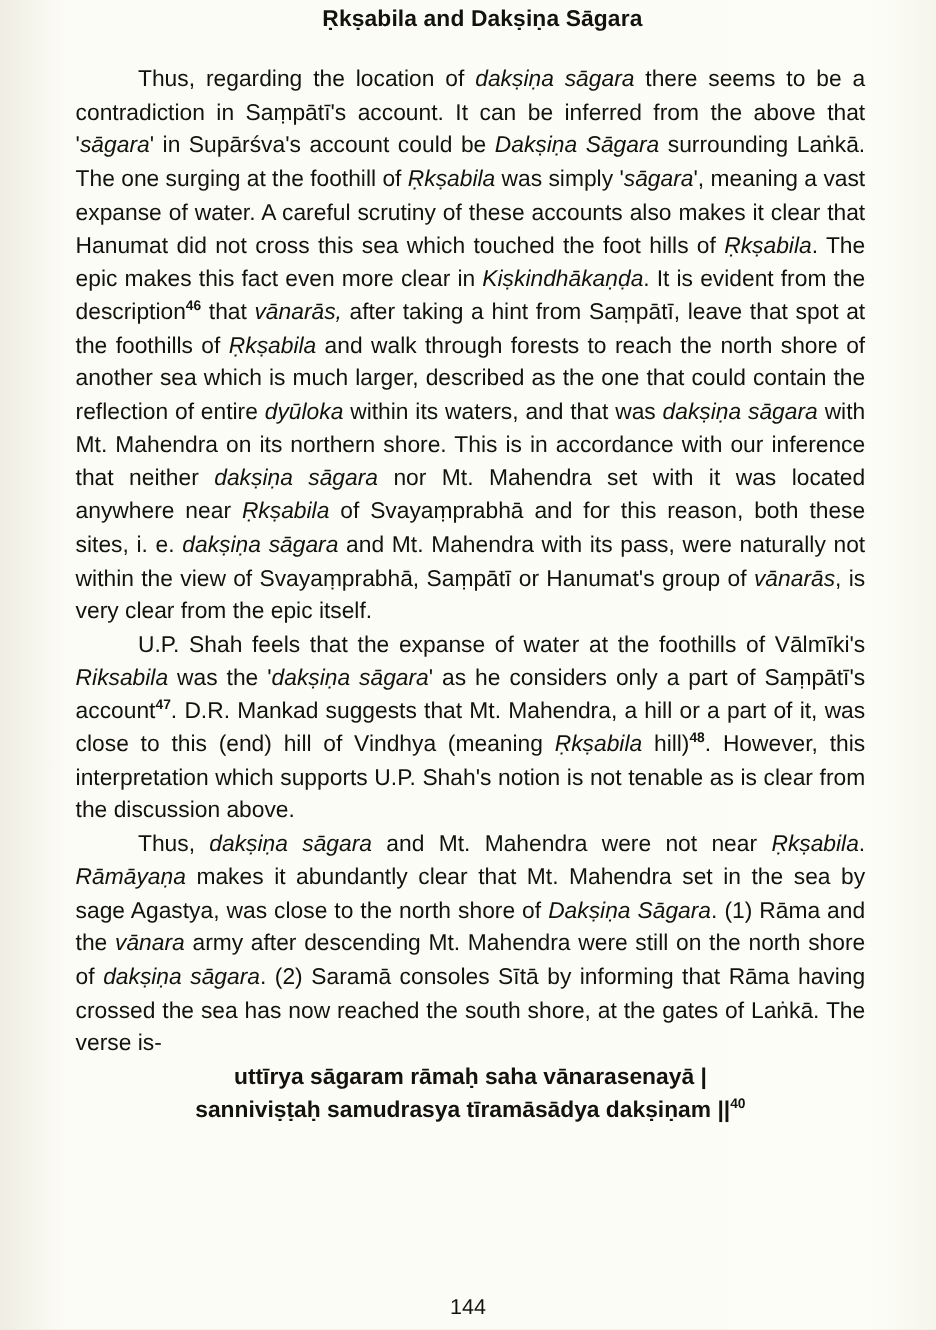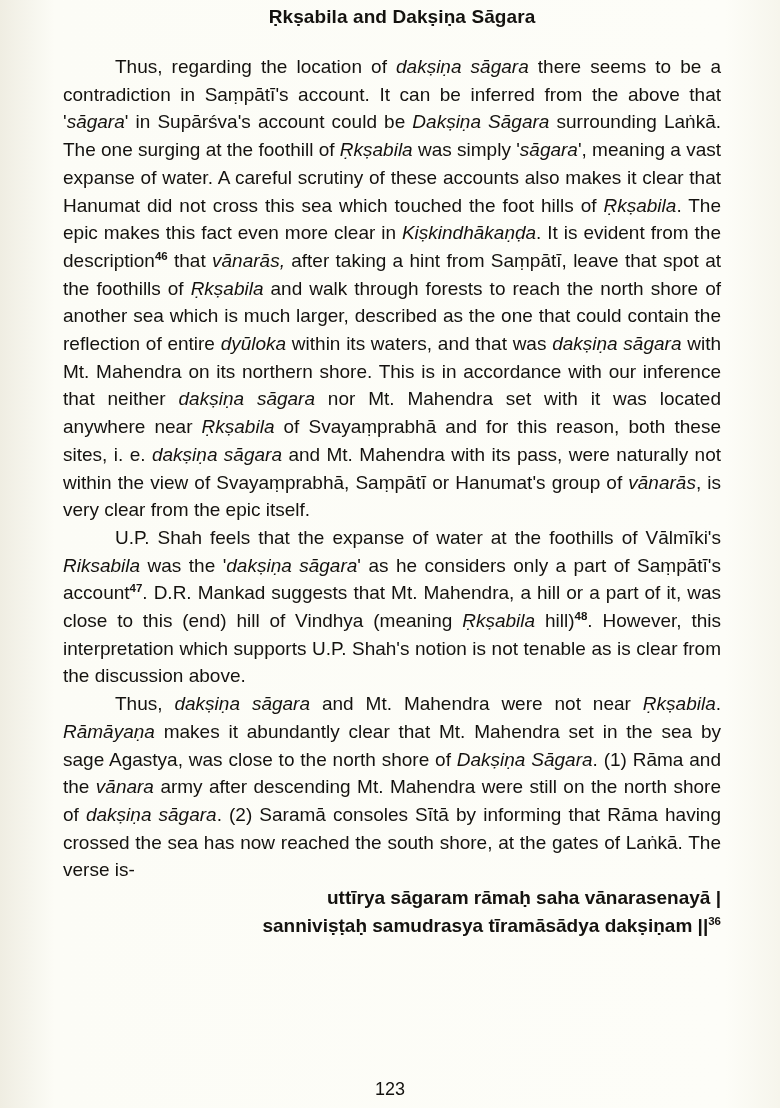--- a/index.html
+++ b/index.html
@@ -30,21 +30,21 @@
     width: 658px;
     font-size: 19px;
     line-height: 27.7px;
     text-align: justify;
     margin-top: 17px;
   }
   p.para { margin: 0; }
   p.para.indent { text-indent: 52px; }
   p.para.verse {
     font-weight: 700;
-    text-align: right;
+    text-align: center;
     text-indent: 0;
   }
   em { font-style: italic; }
   sup.fn {
     font-size: 11.5px;
     font-weight: 700;
     line-height: 0;
     vertical-align: super;
   }
   .page-number {
@@ -58,17 +58,17 @@
 <body>
 
 <div class="page">
   <div class="title">Ṛkṣabila and Dakṣiṇa Sāgara</div>
 
   <div class="body-text">
       <p class="para body indent"><span>Thus, regarding the location of </span><em>dakṣiṇa sāgara</em><span> there seems to be a contradiction in Saṃpātī's account. It can be inferred from the above that '</span><em>sāgara</em><span>' in Supārśva's account could be </span><em>Dakṣiṇa Sāgara</em><span> surrounding Laṅkā. The one surging at the foothill of </span><em>Ṛkṣabila</em><span> was simply '</span><em>sāgara</em><span>', meaning a vast expanse of water. A careful scrutiny of these accounts also makes it clear that Hanumat did not cross this sea which touched the foot hills of </span><em>Ṛkṣabila</em><span>. The epic makes this fact even more clear in </span><em>Kiṣkindhākaṇḍa</em><span>. It is evident from the description</span><sup class="fn">46</sup><span> that </span><em>vānarās,</em><span> after taking a hint from Saṃpātī, leave that spot at the foothills of </span><em>Ṛkṣabila</em><span> and walk through forests to reach the north shore of another sea which is much larger, described as the one that could contain the reflection of entire </span><em>dyūloka</em><span> within its waters, and that was </span><em>dakṣiṇa sāgara</em><span> with Mt. Mahendra on its northern shore. This is in accordance with our inference that neither </span><em>dakṣiṇa sāgara</em><span> nor Mt. Mahendra set with it was located anywhere near </span><em>Ṛkṣabila</em><span> of Svayaṃprabhā and for this reason, both these sites, i. e. </span><em>dakṣiṇa sāgara</em><span> and Mt. Mahendra with its pass, were naturally not within the view of Svayaṃprabhā, Saṃpātī or Hanumat's group of </span><em>vānarās</em><span>, is very clear from the epic itself.</span></p>
       <p class="para body indent"><span>U.P. Shah feels that the expanse of water at the foothills of Vālmīki's </span><em>Riksabila</em><span> was the '</span><em>dakṣiṇa sāgara</em><span>' as he considers only a part of Saṃpātī's account</span><sup class="fn">47</sup><span>. D.R. Mankad suggests that Mt. Mahendra, a hill or a part of it, was close to this (end) hill of Vindhya (meaning </span><em>Ṛkṣabila</em><span> hill)</span><sup class="fn">48</sup><span>. However, this interpretation which supports U.P. Shah's notion is not tenable as is clear from the discussion above.</span></p>
       <p class="para body indent"><span>Thus, </span><em>dakṣiṇa sāgara</em><span> and Mt. Mahendra were not near </span><em>Ṛkṣabila</em><span>. </span><em>Rāmāyaṇa</em><span> makes it abundantly clear that Mt. Mahendra set in the sea by sage Agastya, was close to the north shore of </span><em>Dakṣiṇa Sāgara</em><span>. (1) Rāma and the </span><em>vānara</em><span> army after descending Mt. Mahendra were still on the north shore of </span><em>dakṣiṇa sāgara</em><span>. (2) Saramā consoles Sītā by informing that Rāma having crossed the sea has now reached the south shore, at the gates of Laṅkā. The verse is-</span></p>
       <p class="para verse"><span>uttīrya sāgaram rāmaḥ saha vānarasenayā |</span></p>
-      <p class="para verse"><span>sanniviṣṭaḥ samudrasya tīramāsādya dakṣiṇam ||</span><sup class="fn">36</sup></p>
+      <p class="para verse"><span>sanniviṣṭaḥ samudrasya tīramāsādya dakṣiṇam ||</span><sup class="fn">40</sup></p>
     </div>
 
-  <div class="page-number">123</div>
+  <div class="page-number">144</div>
 </div>
 
 </body></html>

